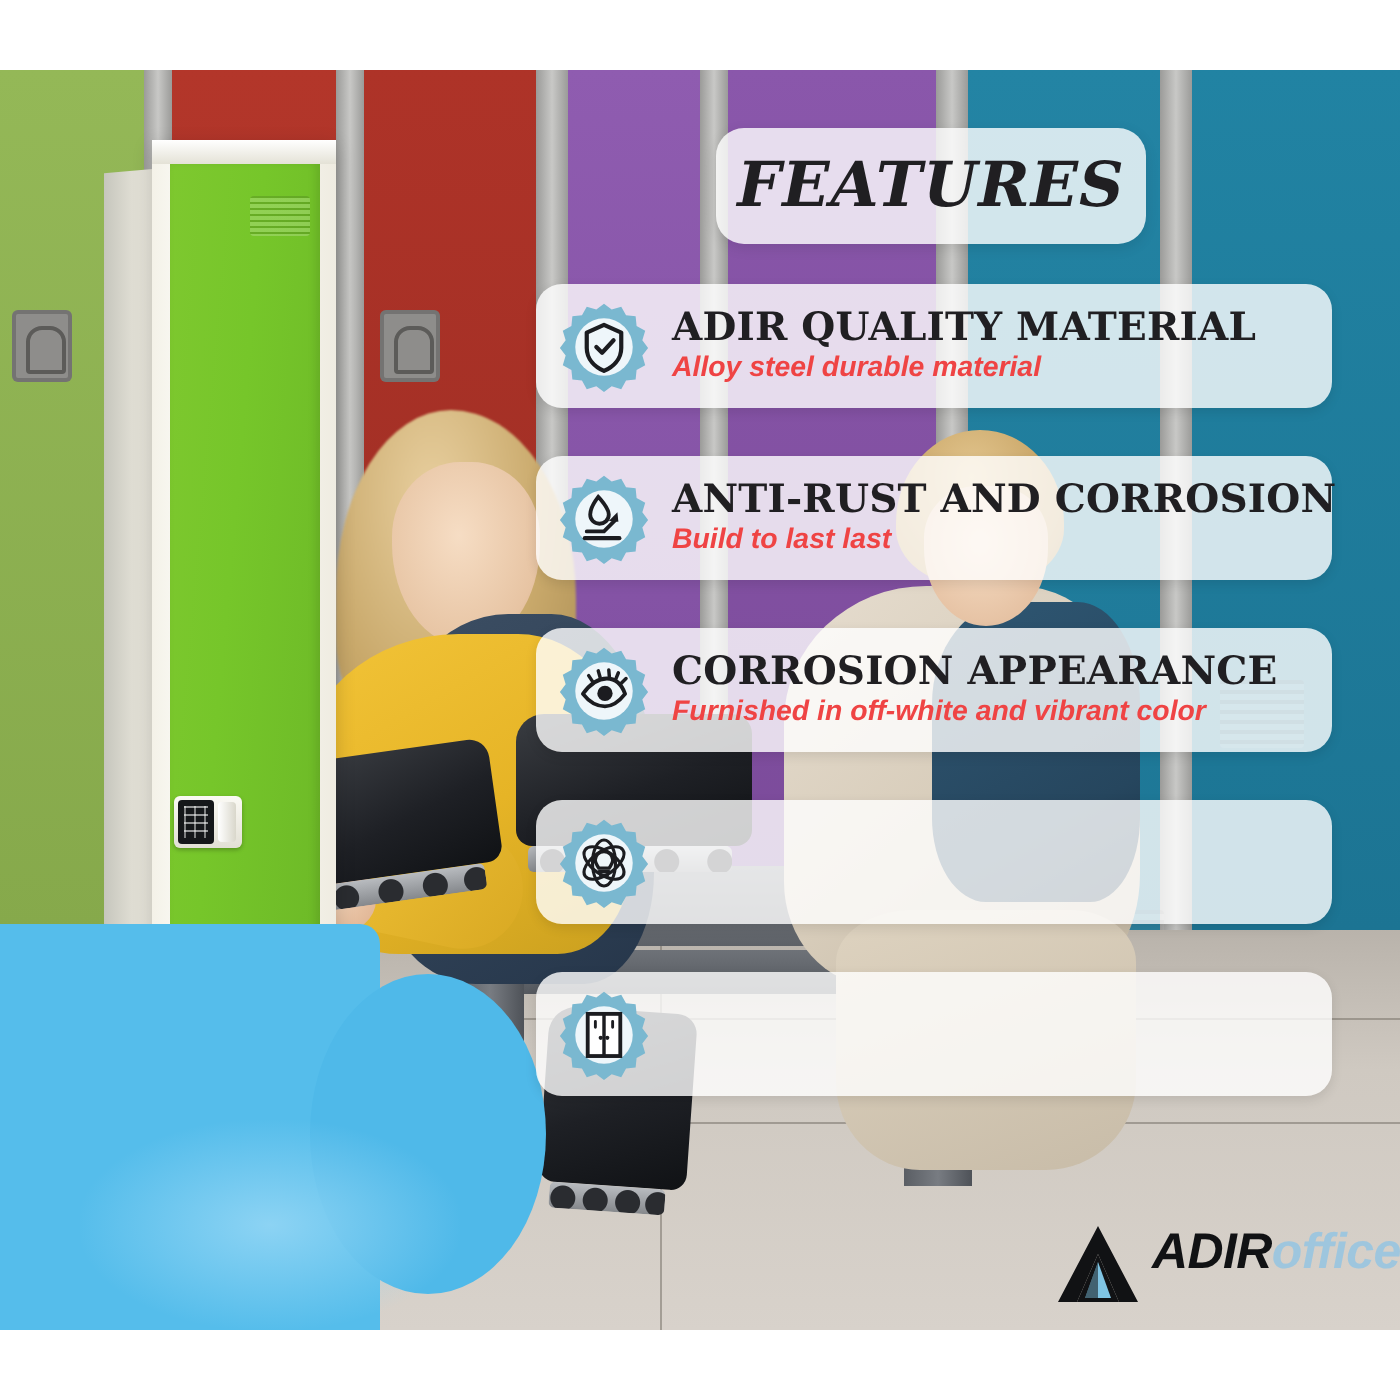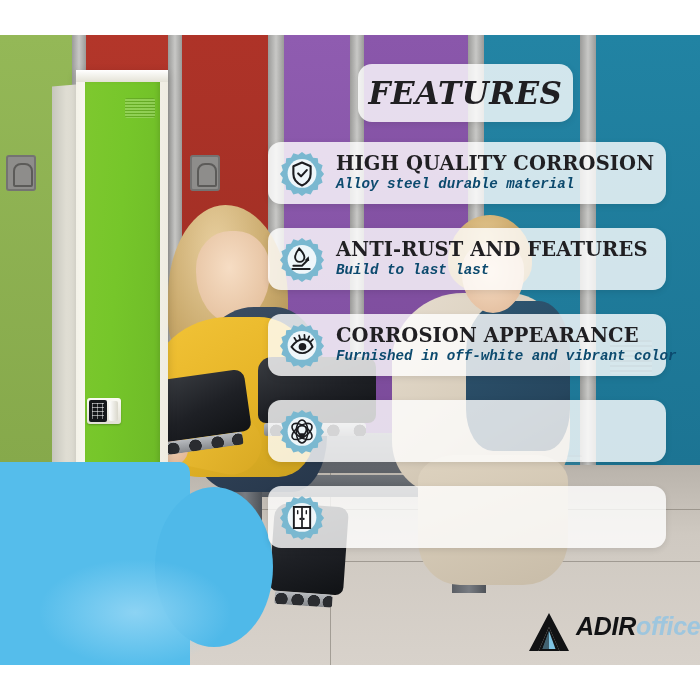--- a/index.html
+++ b/index.html
@@ -350,25 +350,25 @@
   .pill-title {
     font-family: "DejaVu Serif", serif;
     font-weight: bold;
     font-size: 19.5px;
     letter-spacing: .1px;
     color: #201f22;
     line-height: 1.08;
     white-space: nowrap;
   }
   .pill-sub {
-    font-family: Liberation Mono, monospace;
+    font-family: Liberation Sans, sans-serif;
     font-weight: bold;
     font-style: italic;
     font-size: 14.2px;
-    color: #0c4a6e;
+    color: #ef4444;
     line-height: 1.2;
     margin-top: 2px;
     white-space: nowrap;
   }
 
   
   #logo {
     position: absolute;
     left: 528px; top: 612px;
     display: flex;
@@ -473,38 +473,38 @@
   <div class="pill" style="top:142px;">
     <div class="badge">
       <svg viewBox="0 0 48 48">
         <path d="M24 2 L28 5 L33 3.5 L35.5 8 L40.5 8.5 L41 13.5 L45.5 16 L44 21 L47 25 L44 29 L45.5 34 L41 36.5 L40.5 41.5 L35.5 42 L33 46.5 L28 45 L24 48 L20 45 L15 46.5 L12.5 42 L7.5 41.5 L7 36.5 L2.5 34 L4 29 L1 25 L4 21 L2.5 16 L7 13.5 L7.5 8.5 L12.5 8 L15 3.5 L20 5 Z" fill="#7ab8d0"></path>
         <circle cx="24" cy="24.5" r="15" fill="#eef6fa"></circle>
         <path d="M24 13 L33 17 V25 C33 31 28.5 35 24 37 C19.5 35 15 31 15 25 V17 Z" fill="none" stroke="#1b1c20" stroke-width="2.2" stroke-linejoin="round"></path>
         <path d="M20 24.5 L23 27.5 L29 21" fill="none" stroke="#1b1c20" stroke-width="2.2" stroke-linecap="round" stroke-linejoin="round"></path>
       </svg>
     </div>
     <div class="pill-text">
-      <div class="pill-title">HIGH QUALITY CORROSION</div>
+      <div class="pill-title">ADIR QUALITY MATERIAL</div>
       <div class="pill-sub">Alloy steel durable material</div>
     </div>
   </div>
 
   <div class="pill" style="top:228px;">
     <div class="badge">
       <svg viewBox="0 0 48 48">
         <path d="M24 2 L28 5 L33 3.5 L35.5 8 L40.5 8.5 L41 13.5 L45.5 16 L44 21 L47 25 L44 29 L45.5 34 L41 36.5 L40.5 41.5 L35.5 42 L33 46.5 L28 45 L24 48 L20 45 L15 46.5 L12.5 42 L7.5 41.5 L7 36.5 L2.5 34 L4 29 L1 25 L4 21 L2.5 16 L7 13.5 L7.5 8.5 L12.5 8 L15 3.5 L20 5 Z" fill="#7ab8d0"></path>
         <circle cx="24" cy="24.5" r="15" fill="#eef6fa"></circle>
         <path d="M21 13 C21 13 26.5 18.5 26.5 22.2 C26.5 25.1 24.2 27 21.6 27 C19 27 16.8 25.1 16.8 22.2 C16.8 18.5 21 13 21 13 Z" fill="none" stroke="#1b1c20" stroke-width="2"></path>
         <path d="M15 31 L24 31 L30 25" fill="none" stroke="#1b1c20" stroke-width="2" stroke-linecap="round"></path>
         <path d="M31 21 L31.5 26 L26.5 25.5 Z" fill="#1b1c20"></path>
         <path d="M14 34.5 H32" stroke="#1b1c20" stroke-width="2.2" stroke-linecap="round"></path>
       </svg>
     </div>
     <div class="pill-text">
-      <div class="pill-title">ANTI-RUST AND FEATURES</div>
+      <div class="pill-title">ANTI-RUST AND CORROSION</div>
       <div class="pill-sub">Build to last last</div>
     </div>
   </div>
 
   <div class="pill" style="top:314px;">
     <div class="badge">
       <svg viewBox="0 0 48 48">
         <path d="M24 2 L28 5 L33 3.5 L35.5 8 L40.5 8.5 L41 13.5 L45.5 16 L44 21 L47 25 L44 29 L45.5 34 L41 36.5 L40.5 41.5 L35.5 42 L33 46.5 L28 45 L24 48 L20 45 L15 46.5 L12.5 42 L7.5 41.5 L7 36.5 L2.5 34 L4 29 L1 25 L4 21 L2.5 16 L7 13.5 L7.5 8.5 L12.5 8 L15 3.5 L20 5 Z" fill="#7ab8d0"></path>
         <circle cx="24" cy="24.5" r="15" fill="#eef6fa"></circle>
         <path d="M13 26 C17 20.5 21.5 18 25.5 18 C29.5 18 33 20.5 35 26 C31.5 30.5 28.5 32.5 24.5 32.5 C20.5 32.5 16.5 30.5 13 26 Z" fill="none" stroke="#1b1c20" stroke-width="2" stroke-linejoin="round"></path>

